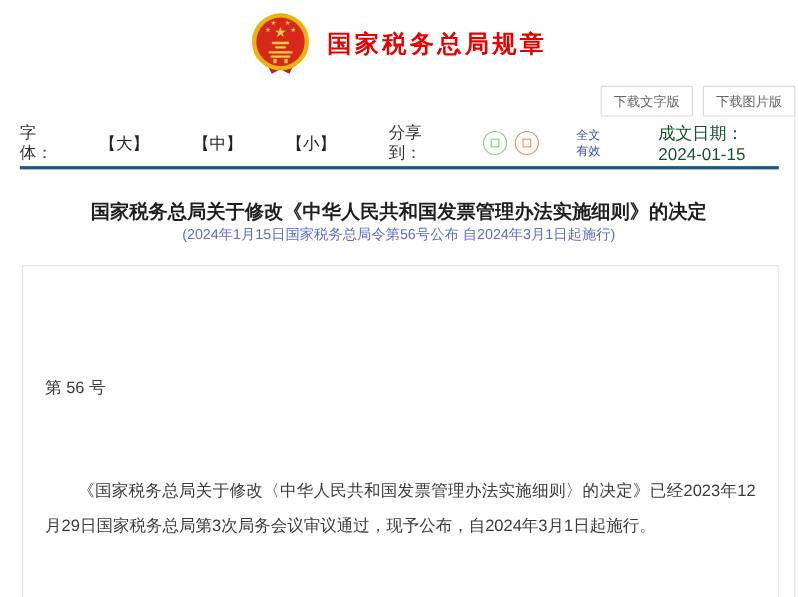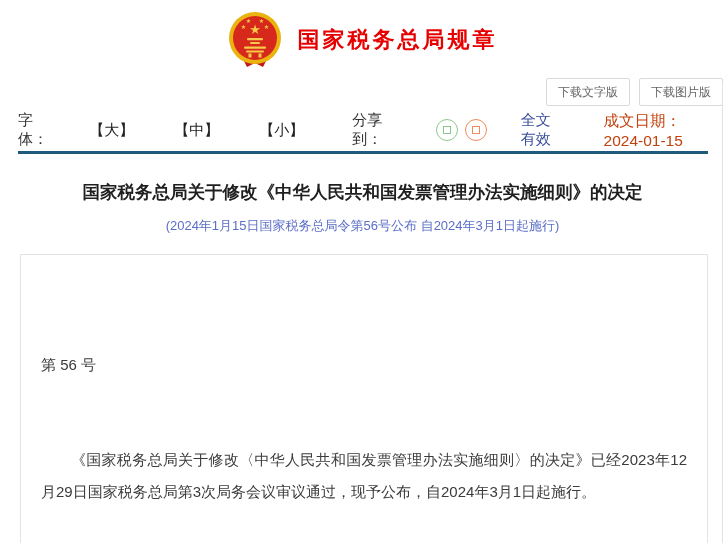--- a/index.html
+++ b/index.html
@@ -45,31 +45,31 @@
     width:22px; height:22px; border-radius:50%;
     display:flex; align-items:center; justify-content:center; cursor:pointer;
     background:#fff;
   }
   .share-circle.green { border:1.5px solid #8bc98a; }
   .share-circle.orange { border:1.5px solid #ef8a5e; }
   .share-inner-sq { width:8px; height:8px; }
   .green .share-inner-sq { border:1.5px solid #8bc98a; }
   .orange .share-inner-sq { border:1.5px solid #ef8a5e; }
   .tb-right { margin-left:auto; display:flex; align-items:center; }
-  .status-valid { color:#3a4f9b; font-size:15px; }
-  .date-group { color:#c2410c; font-size:15.5px; margin-left:46px; margin-right:8px; }
+  .status-valid { color:#3a4f9b; font-size:11px; }
+  .date-group { color:#14532d; font-size:15.5px; margin-left:46px; margin-right:8px; }
   
   .divider { height:3px; background:#1e5a7c; margin:9px 17px 0 18px; }
   
   .doc-title {
     text-align:center; font-size:17.5px; font-weight:bold; color:#1f1f1f;
     margin-top:26px; padding:0 40px;
   }
   .doc-subtitle {
-    text-align:center; font-size:13px; color:#5b6ec6; margin-top:13px;
+    text-align:center; font-size:13px; color:#5b6ec6; 
   }
   
   .content-box {
     margin:19px 17px 0 20px; border:1px solid #e3e3e3;
     height:330px; padding:60px 20px 0 20px;
     font-size:15px; color:#3b3b3b; background:#fff;
   }
   .decree-org { text-align:center; }
   .decree-no { text-align:left; margin-top:41px; }
   .decree-para { margin-top:69px; text-indent:2em; line-height:32px; text-align:justify; }

